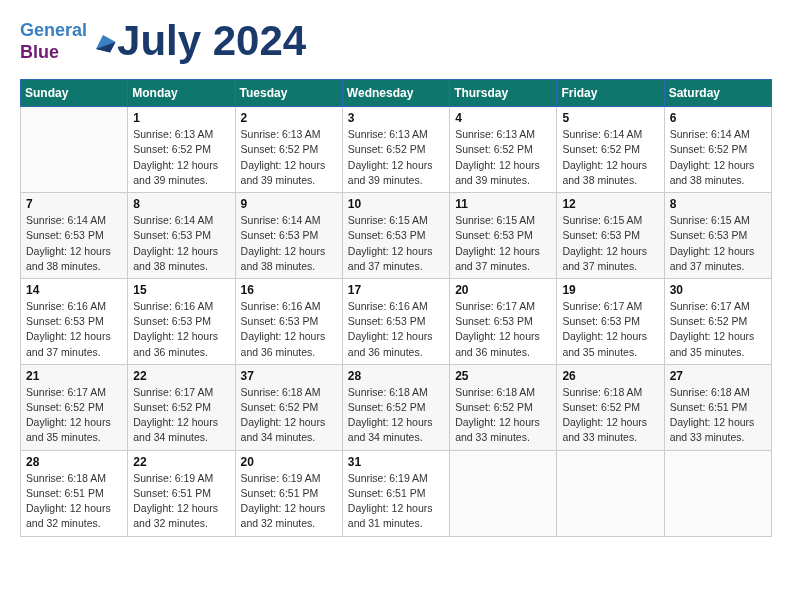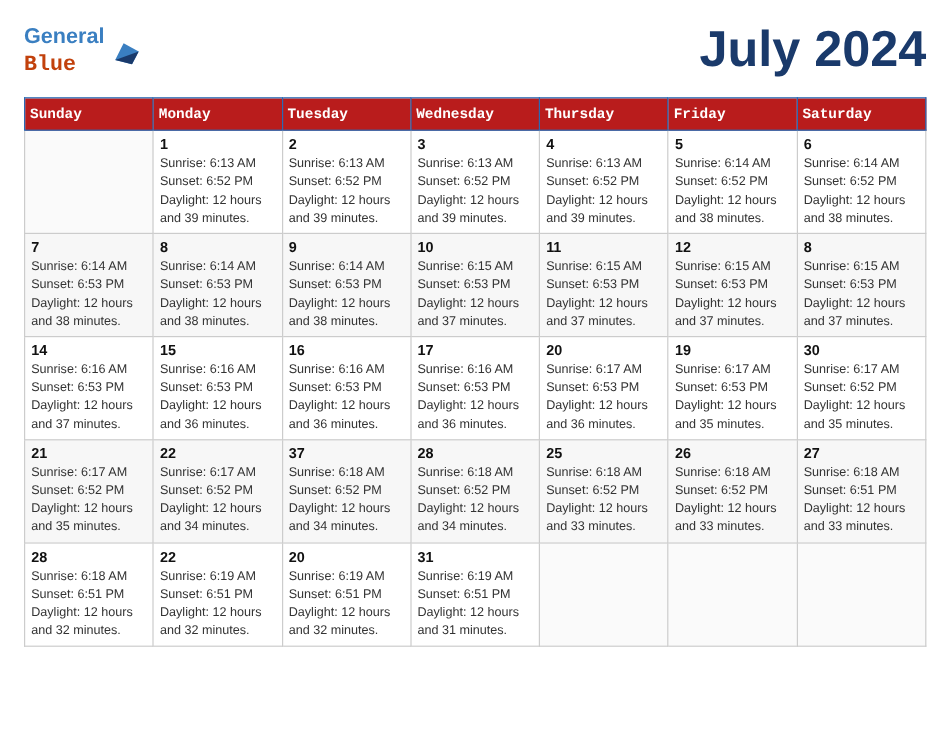--- a/index.html
+++ b/index.html
@@ -5,21 +5,20 @@
     * { box-sizing: border-box; margin: 0; padding: 0; }
     body {
       font-family: Arial, sans-serif;
       background: #fff;
       width: 792px;
       min-height: 612px;
       padding: 20px;
     }
     .header {
       display: flex;
-      justify-content: space-between;
       align-items: flex-start;
       margin-bottom: 16px;
     }
     .logo {
       display: flex;
       align-items: center;
     }
     .logo-text {
       font-size: 18px;
       font-weight: bold;
@@ -35,41 +34,39 @@
       margin-left: 2px;
     }
     .title-block {
       text-align: right;
     }
     .month-title {
       font-size: 42px;
       font-weight: bold;
       color: #1a3a6b;
       line-height: 1;
-      margin-left: 36px;
     }
     .location-title {
       font-size: 16px;
       color: #333;
       margin-top: 2px;
     }
     table {
       width: 100%;
       border-collapse: collapse;
       font-size: 11px;
     }
     thead tr th {
-      background-color: #b91c1c;
+      background-color: #0f766e;
       color: #fff;
       padding: 6px 4px;
       text-align: left;
       font-size: 12px;
       font-weight: bold;
       border: 1px solid #2a6ab5;
-      font-family: Liberation Mono, monospace;
     }
     tbody tr td {
       border: 1px solid #ccc;
       vertical-align: top;
       padding: 4px 5px;
       height: 80px;
       width: 14.28%;
       background: #fff;
     }
     tbody tr:nth-child(even) td {
@@ -93,21 +90,21 @@
   </style>
 </head>
 <body>
 
 <div class="header">
   <div class="logo">
     <div>
       <div style="display:flex;align-items:center;">
         <div class="logo-text">
           <span>General</span><br>
-          <span style="color:#c2410c;font-family:Liberation Mono, monospace;">Blue</span>
+          <span style="color:#701a75;">Blue</span>
         </div>
         <svg class="logo-icon" viewBox="0 0 40 40" xmlns="http://www.w3.org/2000/svg">
           <polygon points="10,30 20,10 38,20 30,35" fill="#3a7fc1"></polygon>
           <polygon points="10,30 38,20 30,35" fill="#1a3a6b"></polygon>
         </svg>
       </div>
     </div>
   </div>
   <div class="title-block">
     <div class="month-title">July 2024</div>

